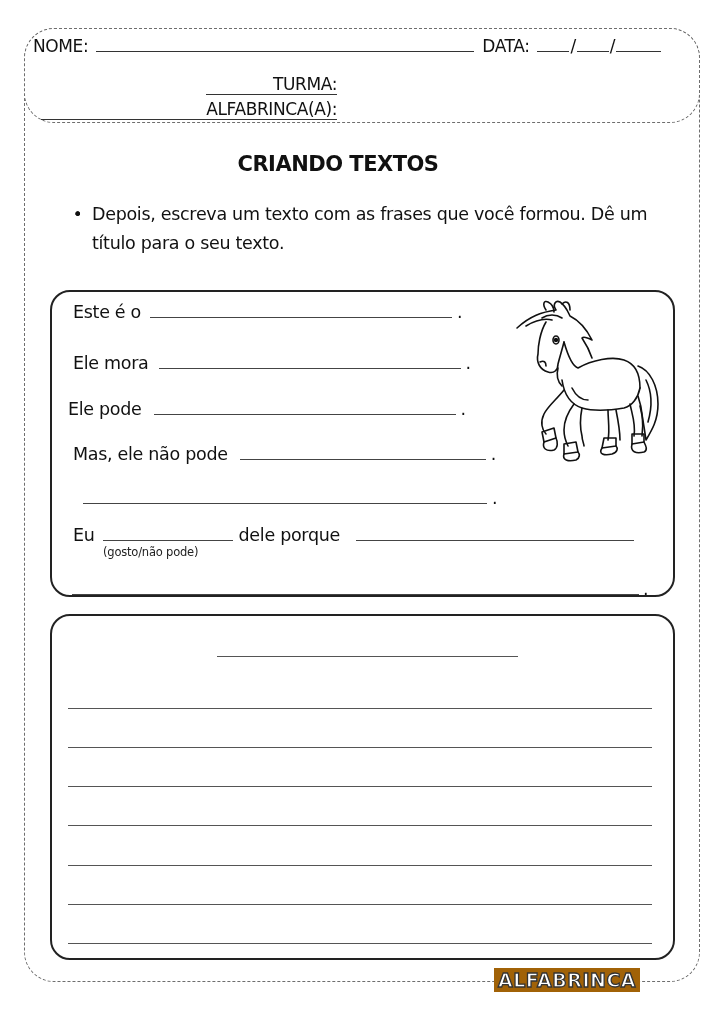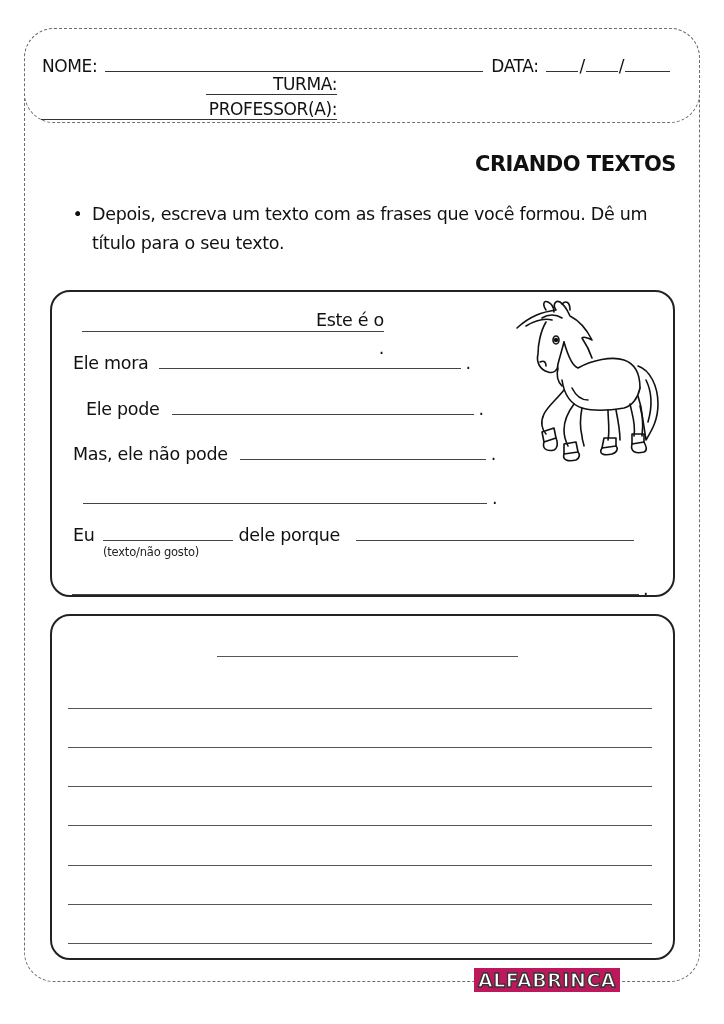--- a/index.html
+++ b/index.html
@@ -17,21 +17,21 @@
     }
     .hdr-row {
       position: absolute; left: 33px; height: 24px; display: flex; align-items: flex-end;
       font-size: 17px; letter-spacing: -0.4px; color: #111;
     }
     .hdr-row .lbl { white-space: nowrap; line-height: 20px; }
     .blank { display: inline-block; border-bottom: 1.3px solid #333; height: 1px; margin-bottom: 4px; }
     .slash { line-height: 20px; padding: 0 1px; }
 
     .title {
-      position: absolute; left: 0; width: 676px; top: 152px; text-align: right;
+      position: absolute; left: 0; width: 676px; top: 152px; text-align: center;
       font-size: 21px; font-weight: bold; letter-spacing: -0.5px; color: #111;
     }
     .instructions { position: absolute; left: 73px; top: 200px; width: 610px; font-size: 17.5px; letter-spacing: -0.3px; line-height: 29px; color: #111; }
     .instr-item { position: relative; padding-left: 19px; }
     .instr-item .bullet { position: absolute; left: 0; top: 0; font-size: 16px; }
 
     .box {
       position: absolute; border: 2px solid #222; border-radius: 20px; background: #fff;
     }
     .box1 { left: 50px; top: 290px; width: 625px; height: 307px; }
@@ -41,78 +41,78 @@
     .sent .t { white-space: nowrap; line-height: 22px; }
     .sent .line { display: inline-block; border-bottom: 1.3px solid #444; margin-bottom: 5px; }
     .sent .dot { line-height: 22px; padding-left: 5px; }
     .hint { position: absolute; font-size: 11.5px; color: #222; letter-spacing: -0.2px; }
 
     .wline { position: absolute; height: 0; border-bottom: 1.4px solid #555; }
 
     .horse { position: absolute; left: 512px; top: 296px; width: 155px; height: 168px; }
 
     .brand {
-      position: absolute; left: 474px; top: 968px; padding: 0 4px; background: #be185d;
+      position: absolute; left: 494px; top: 968px; padding: 0 4px; background: #a16207;
       font-family: "DejaVu Sans", sans-serif; font-weight: bold; font-size: 19px; letter-spacing: 0.5px;
       color: #fff; -webkit-text-stroke: 1.3px #333; line-height: 24px;
     }
   </style>
 </head>
 <body>
 
 <div class="outer-frame"></div>
 
 <div class="header-box">
 </div>
 
-<div class="hdr-row" style="top:52px;margin-left:9px;">
+<div class="hdr-row" style="top:32px;">
   <span class="lbl">NOME:</span>
   <span class="blank" style="width:378px; margin-left:8px;"></span>
   <span class="lbl" style="margin-left:8px;">DATA:</span>
   <span class="blank" style="width:32px; margin-left:8px;"></span>
   <span class="slash">/</span>
   <span class="blank" style="width:32px;"></span>
   <span class="slash">/</span>
   <span class="blank" style="width:45px;"></span>
 </div>
 
 <div class="hdr-row" style="top:74px;flex-direction:column;">
   <span class="lbl">TURMA:</span>
   <span class="blank" style="width:131px; margin-left:8px;"></span>
-  <span class="lbl" style="margin-left:7px;">PROFESSOR(A):</span>
+  <span class="lbl" style="margin-left:7px;">ALFABRINCA(A):</span>
   <span class="blank" style="width:296px; margin-left:8px;"></span>
 </div>
 
 <div class="title">CRIANDO TEXTOS</div>
 
 <div class="instructions">
   <div class="instr-item">
     <span class="bullet">•</span>
   </div>
   <div class="instr-item">
     <span class="bullet">•</span>
     <span>Depois, escreva um texto com as frases que você formou. Dê um título para o seu texto.</span>
   </div>
 </div>
 
 <div class="box box1"></div>
 
-<div class="sent" style="left:73px; top:309px;flex-direction:column;">
+<div class="sent" style="left:73px; top:297px;">
   <span class="t">Este é o</span>
   <span class="line" style="width:302px; margin-left:9px;"></span>
   <span class="dot">.</span>
 </div>
 
 <div class="sent" style="left:73px; top:348px;">
   <span class="t">Ele mora</span>
   <span class="line" style="width:302px; margin-left:10px;"></span>
   <span class="dot">.</span>
 </div>
 
-<div class="sent" style="left:86px; top:394px;">
+<div class="sent" style="left:68px; top:394px;">
   <span class="t">Ele pode</span>
   <span class="line" style="width:302px; margin-left:12px;"></span>
   <span class="dot">.</span>
 </div>
 
 <div class="sent" style="left:73px; top:439px;">
   <span class="t">Mas, ele não pode</span>
   <span class="line" style="width:246px; margin-left:12px;"></span>
   <span class="dot">.</span>
 </div>
@@ -121,21 +121,21 @@
   <span class="line" style="width:404px; margin-left:10px;"></span>
   <span class="dot">.</span>
 </div>
 
 <div class="sent" style="left:73px; top:520px;">
   <span class="t">Eu</span>
   <span class="line" style="width:130px; margin-left:8px;"></span>
   <span class="t" style="margin-left:6px;">dele porque</span>
   <span class="line" style="width:278px; margin-left:16px;"></span>
 </div>
-<div class="hint" style="left:103px; top:545px;">(texto/não gosto)</div>
+<div class="hint" style="left:103px; top:545px;">(gosto/não pode)</div>
 
 <div class="sent" style="left:72px; top:574px;">
   <span class="line" style="width:567px;"></span>
   <span class="dot" style="padding-left:4px;">.</span>
 </div>
 
 <svg class="horse" viewBox="0 0 155 168" fill="none" stroke="#111" stroke-width="1.6" stroke-linejoin="round" stroke-linecap="round">
 
   <path d="M5 32 C18 20 30 16 44 14 C40 8 44 4 48 6 C54 10 56 16 58 20 C66 24 74 32 80 44 C76 42 72 40 70 42 C74 48 78 56 80 62"></path>
   <path d="M14 30 C24 24 32 22 40 24"></path>

